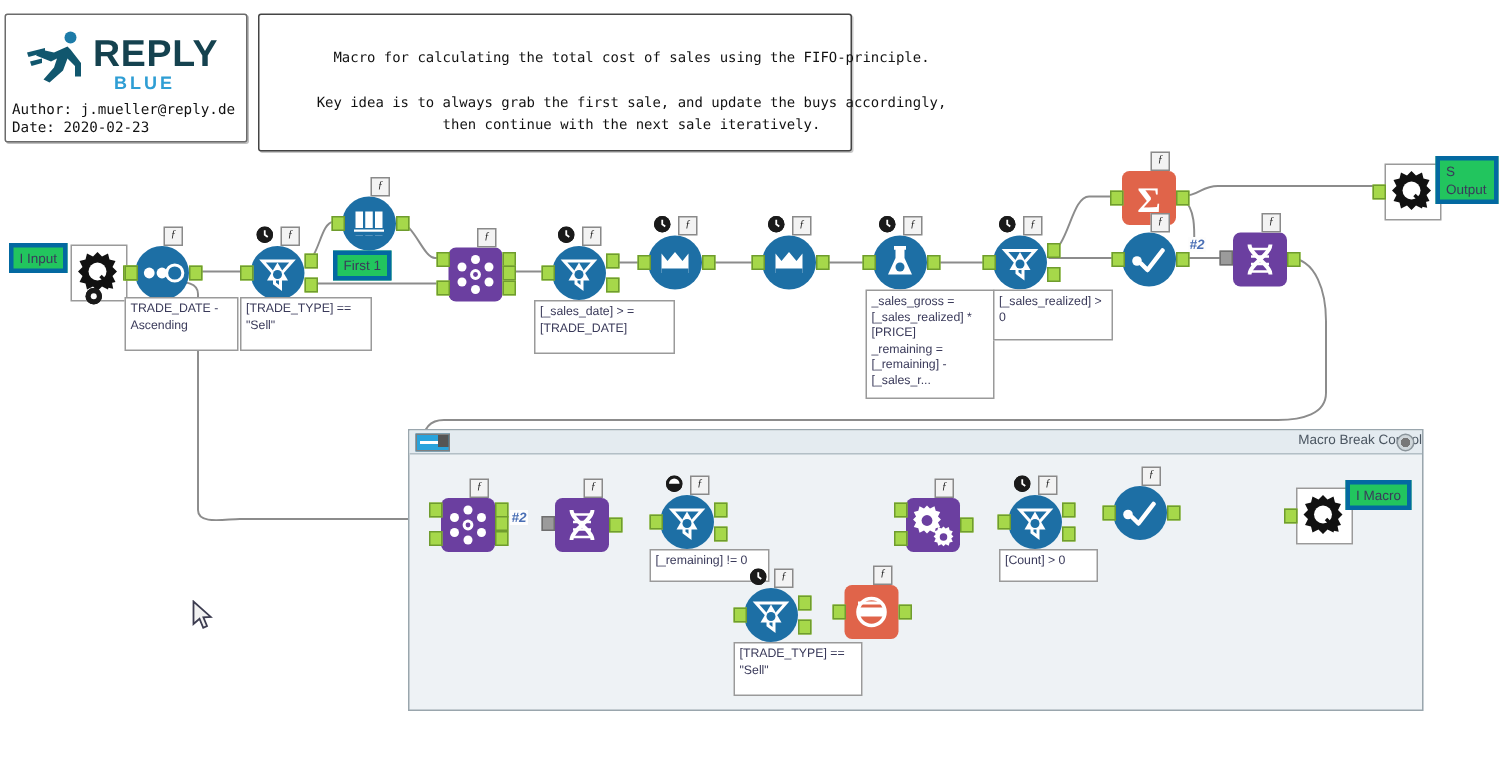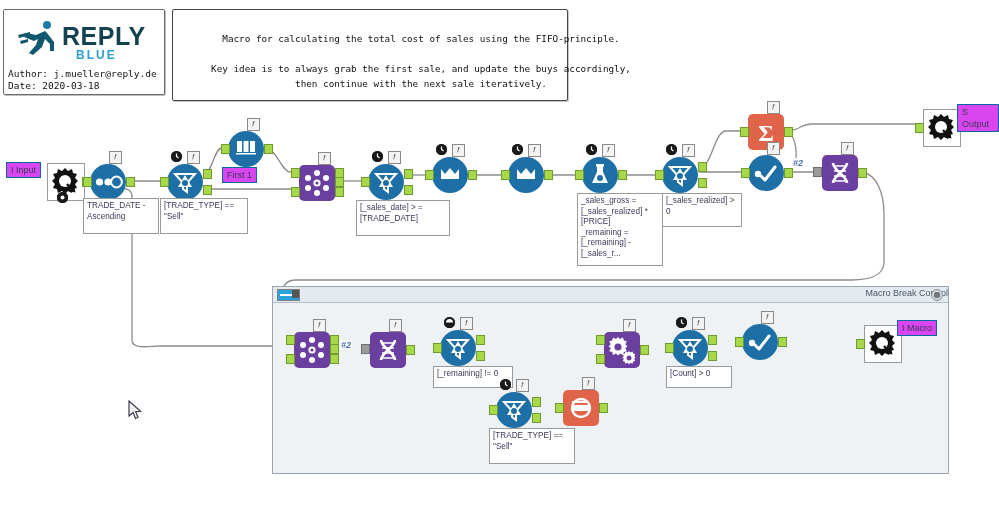--- a/index.html
+++ b/index.html
@@ -43,21 +43,21 @@
   .badge.round svg{display:block;}
 
   
   .anchor{position:absolute;width:7px;height:8px;background:#a6d84a;border:1px solid #6f9c2e;}
   .anchor.grey{background:#9b9b9b;border-color:#6f6f6f;}
 
   
   .note{position:absolute;background:#fff;border:1px solid #9a9a9a;
         font-size:8.2px;line-height:10.5px;color:#3a3a5a;padding:2px 3px;
         font-family:"Liberation Sans",sans-serif;white-space:pre-line;overflow:hidden;}
-  .plain-label{position:absolute;background:#d946ef;border:1px solid #0369a1;
+  .plain-label{position:absolute;background:#22c55e;border:3px solid #0369a1;
         font-size:9px;line-height:12px;color:#3a3a5a;padding:1px 4px;}
 
   
   .conlabel{position:absolute;font-size:9px;font-weight:bold;font-style:italic;color:#4a6fb5;
             background:#fdfdfd;padding:0 1px;}
 
   
   .mcontainer{left:272px;top:286px;width:677px;height:188px;background:#eef2f5;
               border:1px solid #9aa6ad;}
   .mcontainer-head{position:absolute;left:0;top:0;width:100%;height:15px;
@@ -146,21 +146,21 @@
       <svg class="runner" viewBox="0 0 44 40">
         <circle cx="31" cy="7" r="4" fill="#1d7ba8"></circle>
         <path d="M29 13 L20 17 L11 15 L8 19 L18 23 L22 21 L20 27 L13 35 L17 37 L26 29 L29 21 L34 26 L34 33 L38 33 L38 24 L31 15 Z" fill="#11576e"></path>
         <path d="M2 17 L14 14 L14 17 L3 20 Z" fill="#11576e"></path>
         <path d="M4 23 L12 21 L12 24 L5 26 Z" fill="#11576e"></path>
       </svg>
       <div class="reply-word">REPLY</div>
       <div class="reply-blue">BLUE</div>
     </div>
     <div class="author">Author: j.mueller@reply.de</div>
-    <div class="author" style="top:70px">Date: 2020-03-18</div>
+    <div class="author" style="top:70px">Date: 2020-02-23</div>
   </div>
 
   <div class="abs commentbox">
     <div class="commenttext">Macro for calculating the total cost of sales using the FIFO-principle.</div>
     <div class="commenttext" style="top:66px">then continue with the next sale iteratively.</div>
     <div class="commenttext" style="top:51px">Key idea is to always grab the first sale, and update the buys accordingly,</div>
   </div>
 
   <div class="abs mcontainer">
     <div class="mcontainer-head">

